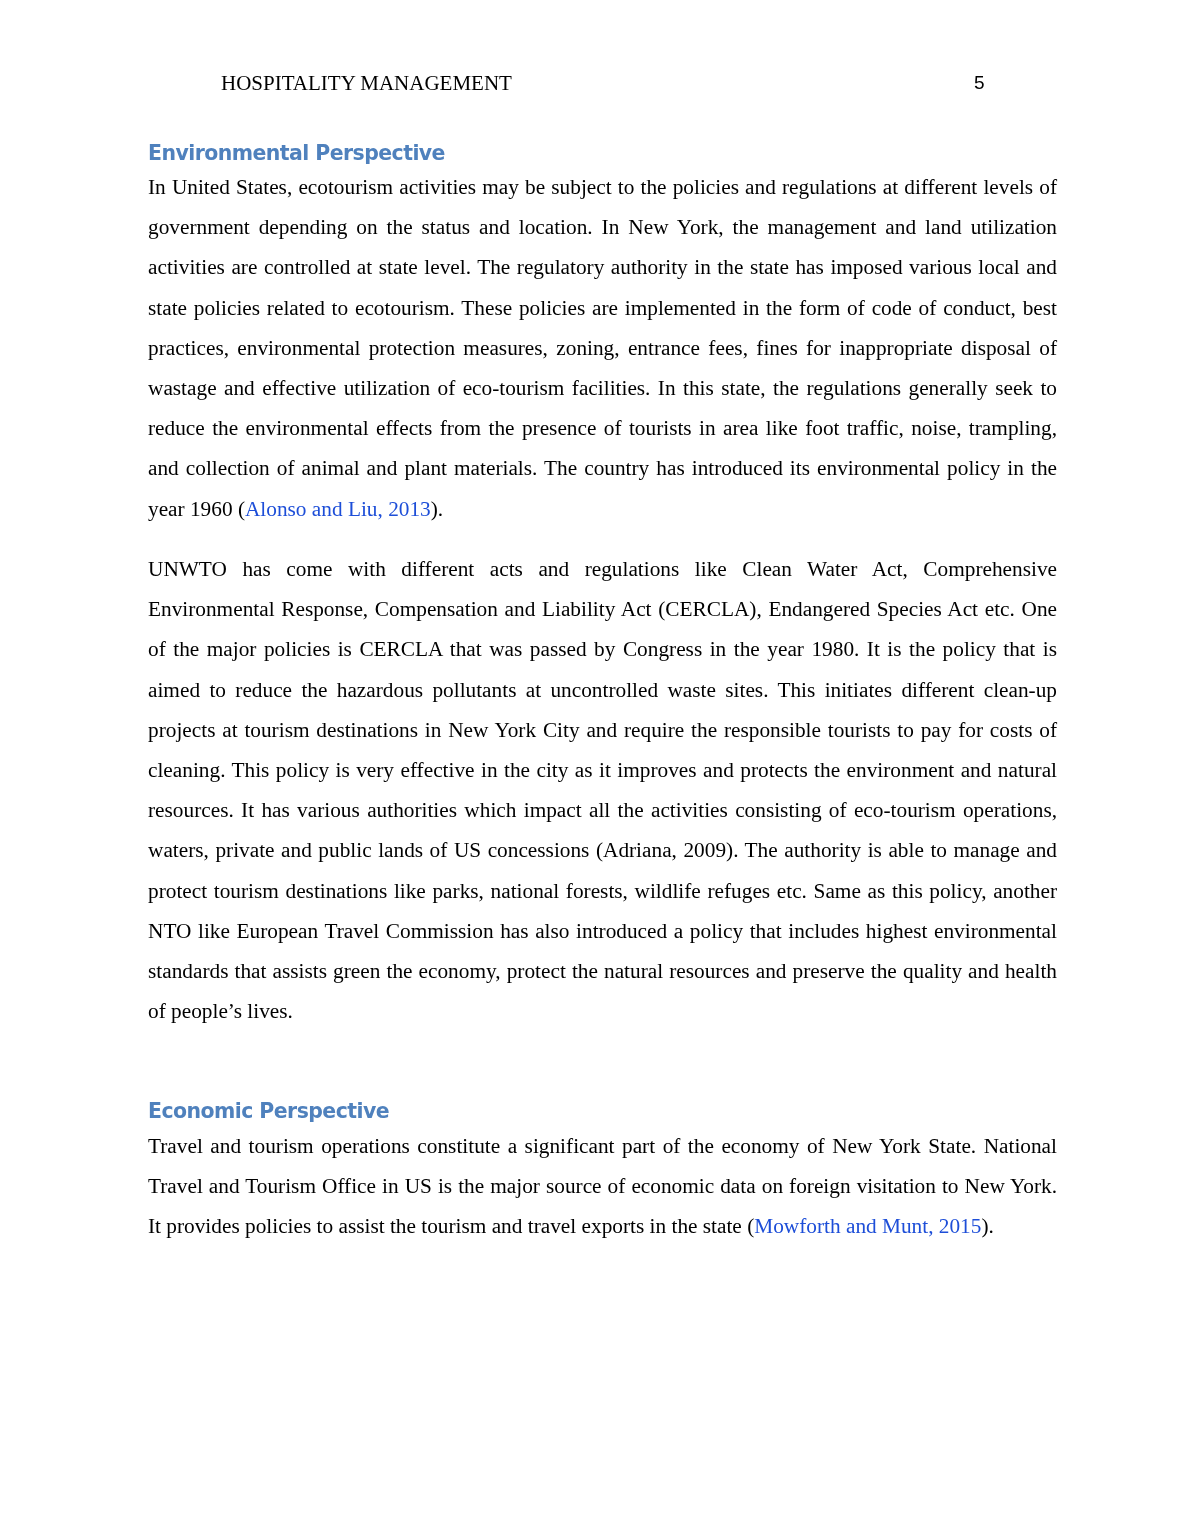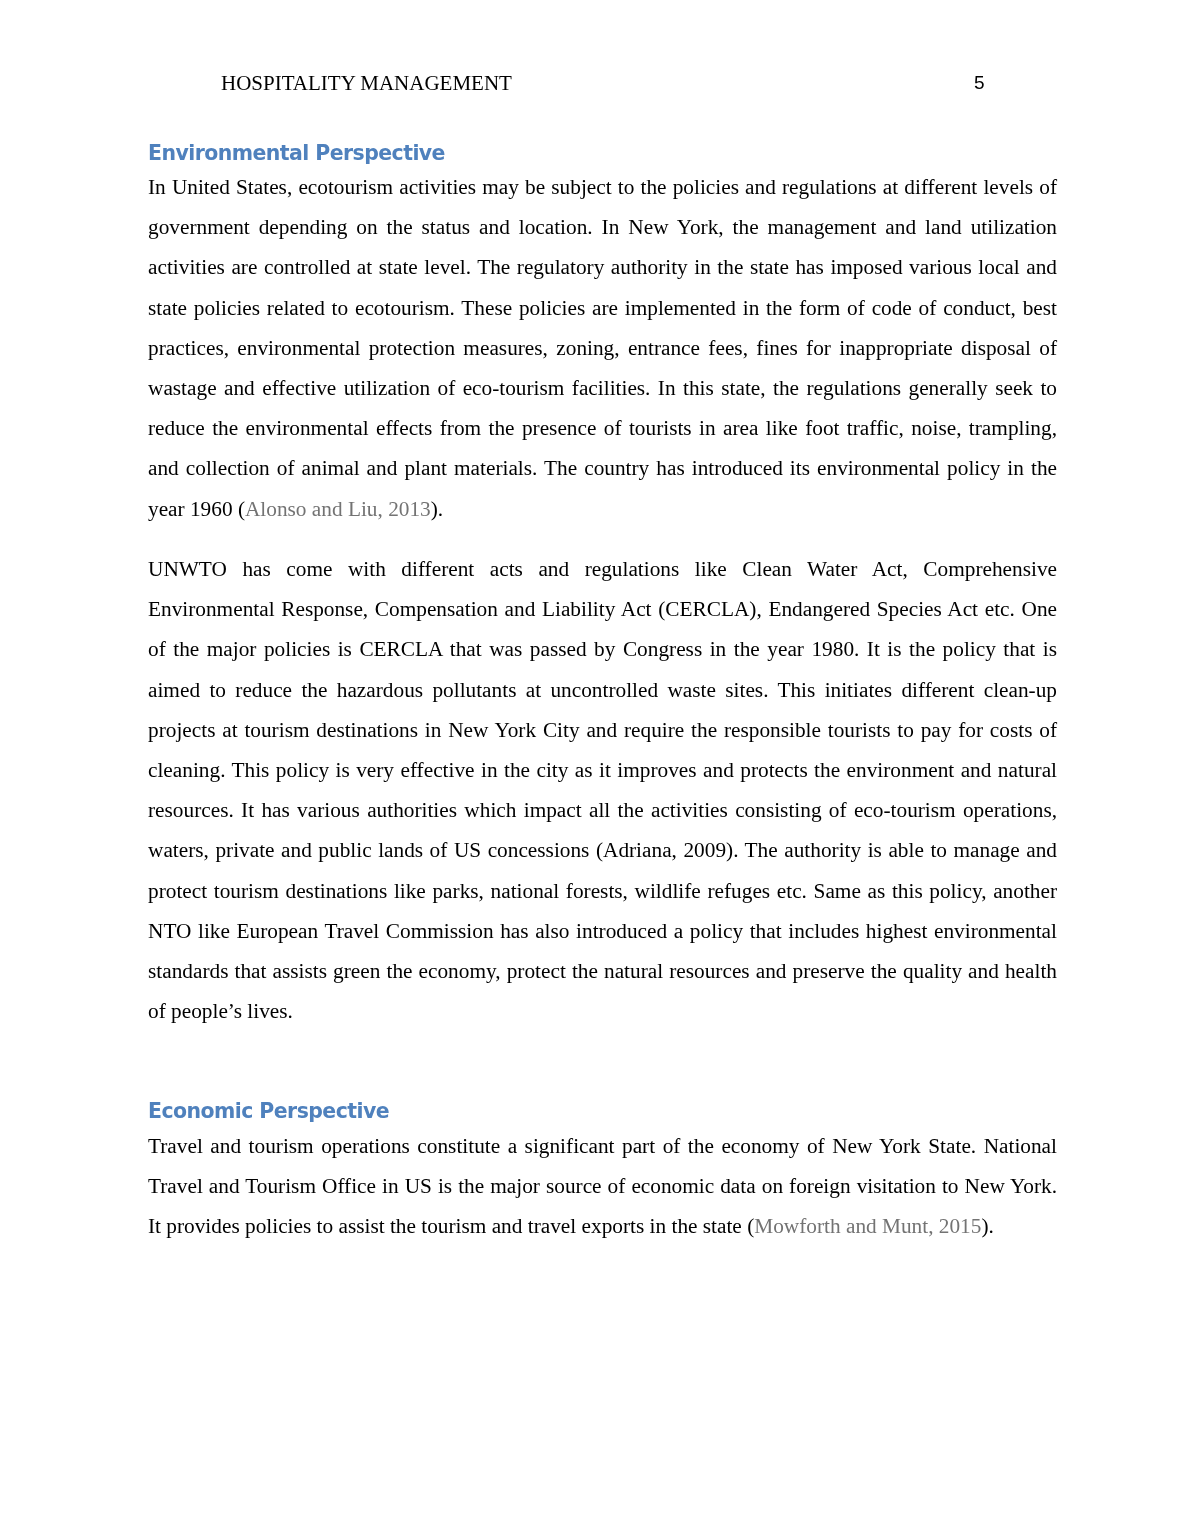--- a/index.html
+++ b/index.html
@@ -20,21 +20,21 @@
       font-size: 22px; color: #4f81bd; letter-spacing: -0.6px;
       transform: scaleX(0.93); transform-origin: left center;
       margin: 0;
     }
     .para {
       position: absolute; left: 140px; width: 909px;
       font-family: "Liberation Serif", serif; font-size: 21.3px; color: #000;
       line-height: 40.2px; text-align: justify; text-align-last: left;
       margin: 0;
     }
-    .cite { color: #737373; }
+    .cite { color: #1d4ed8; }
   </style>
 </head>
 <body>
 
 <div class="page">
 
   <div class="running-head">HOSPITALITY MANAGEMENT</div>
   <div class="page-number">5</div>
 
   <h2 class="heading" style="top:140px;">Environmental Perspective</h2>

